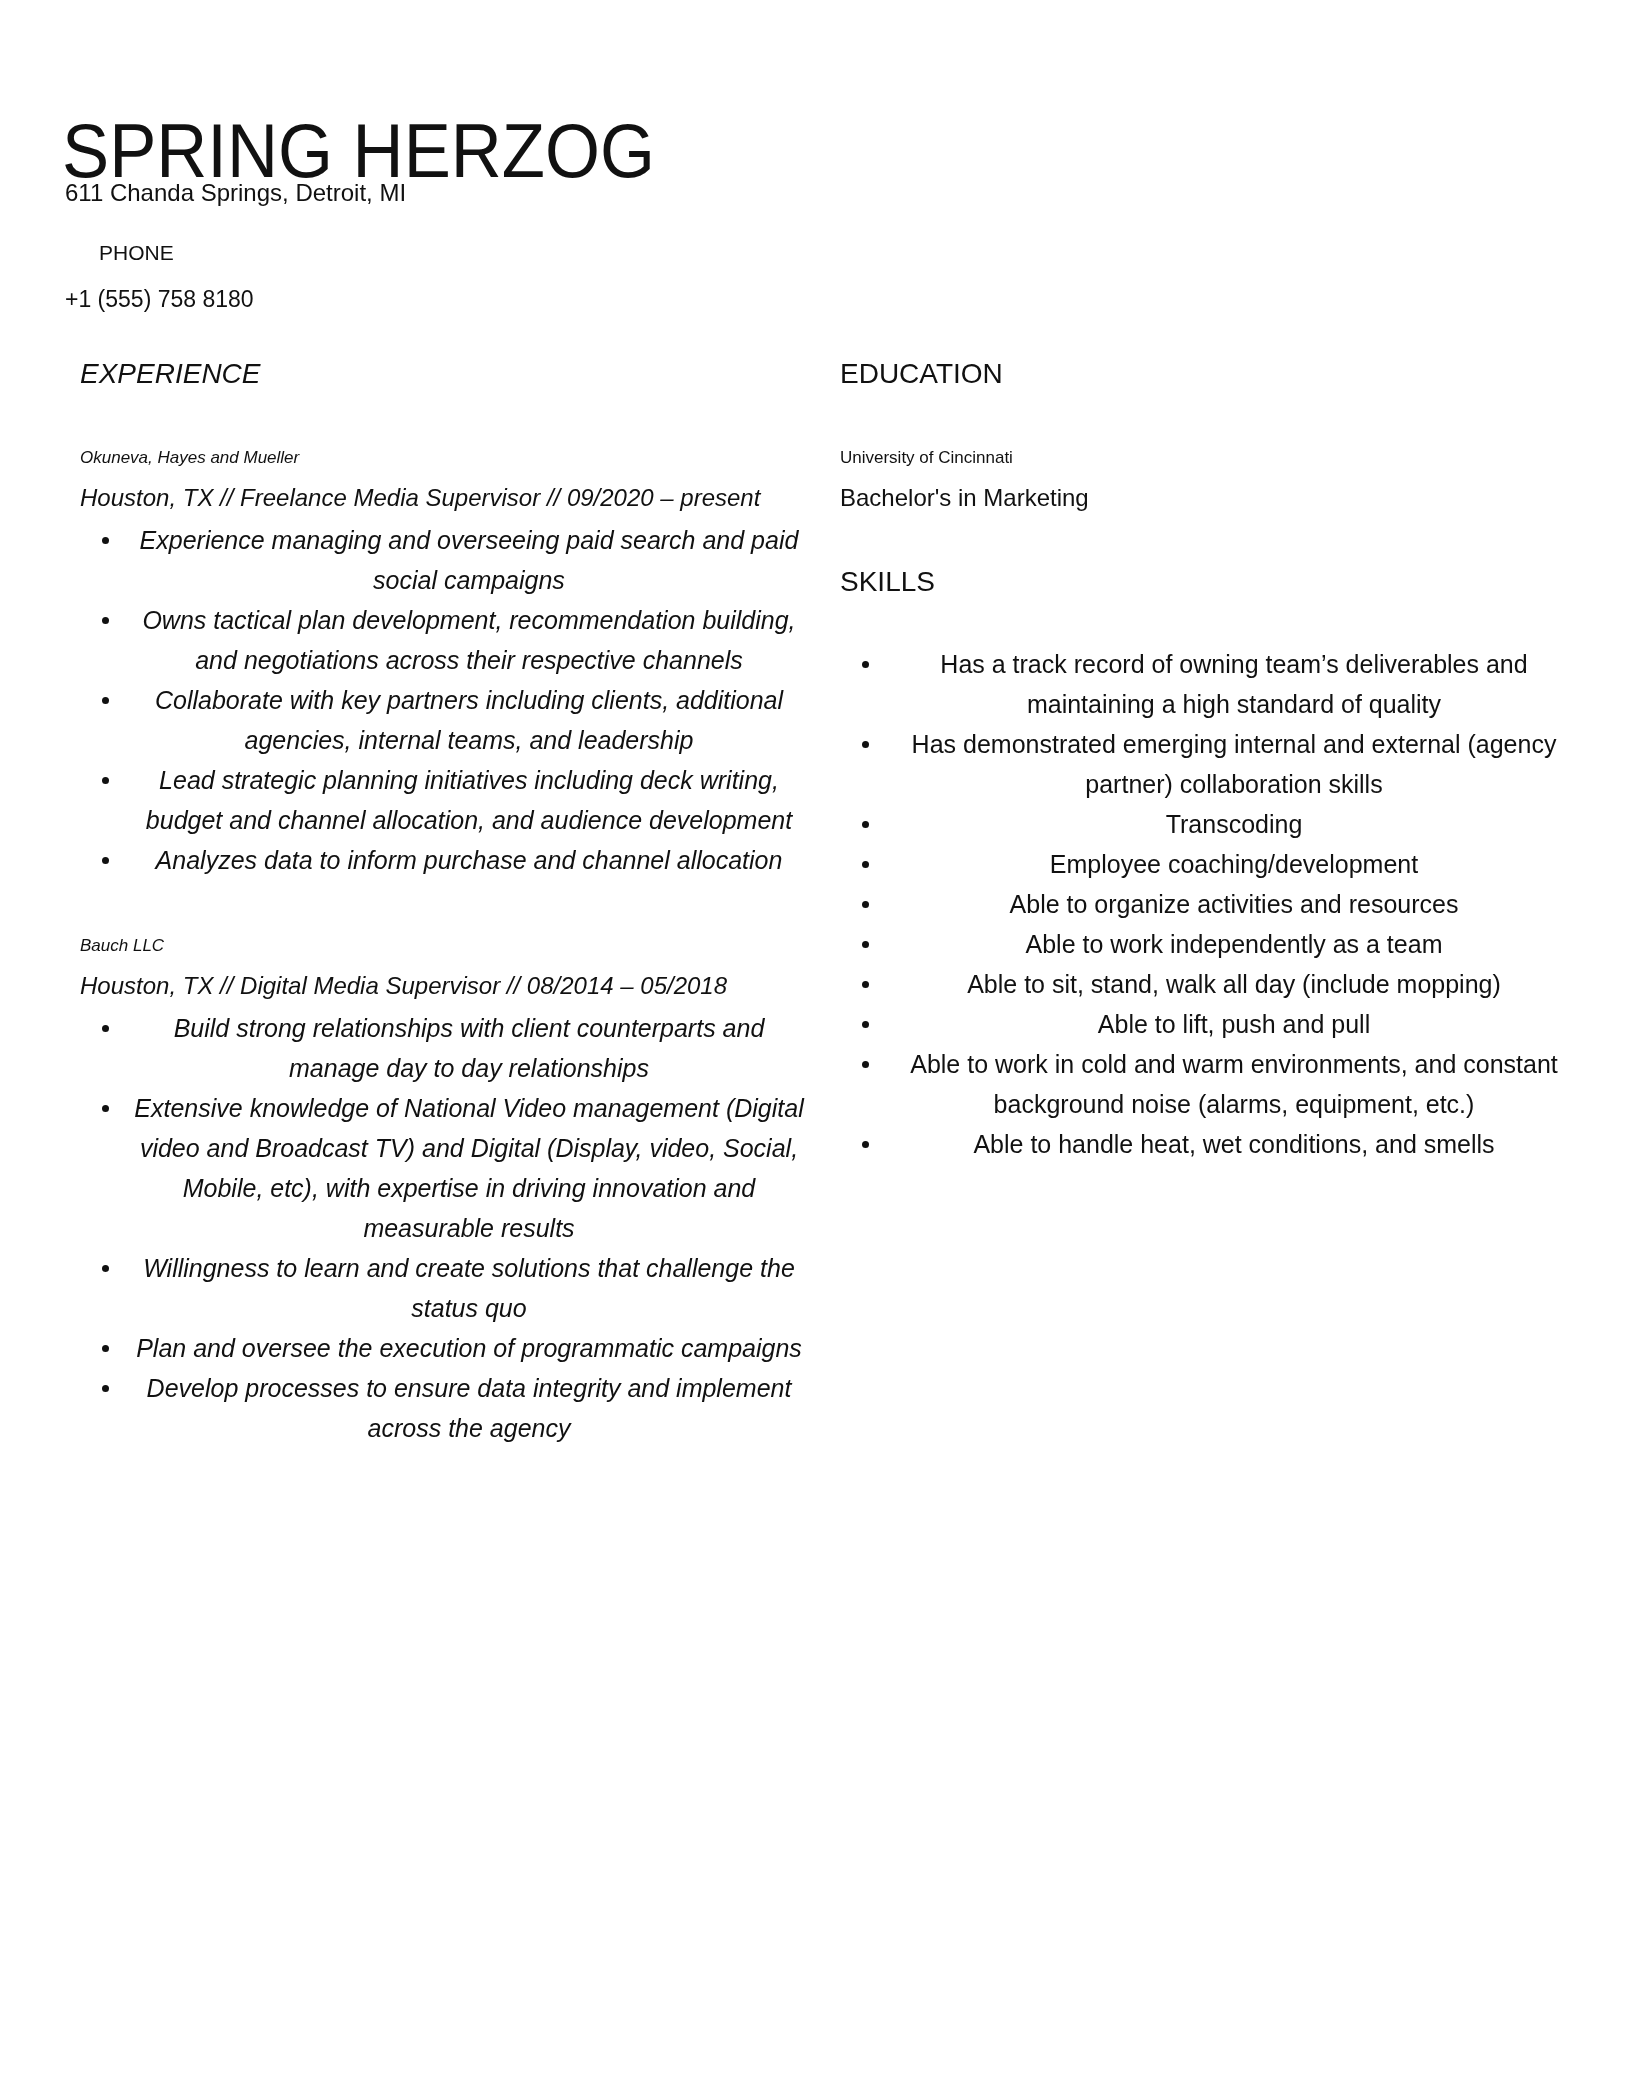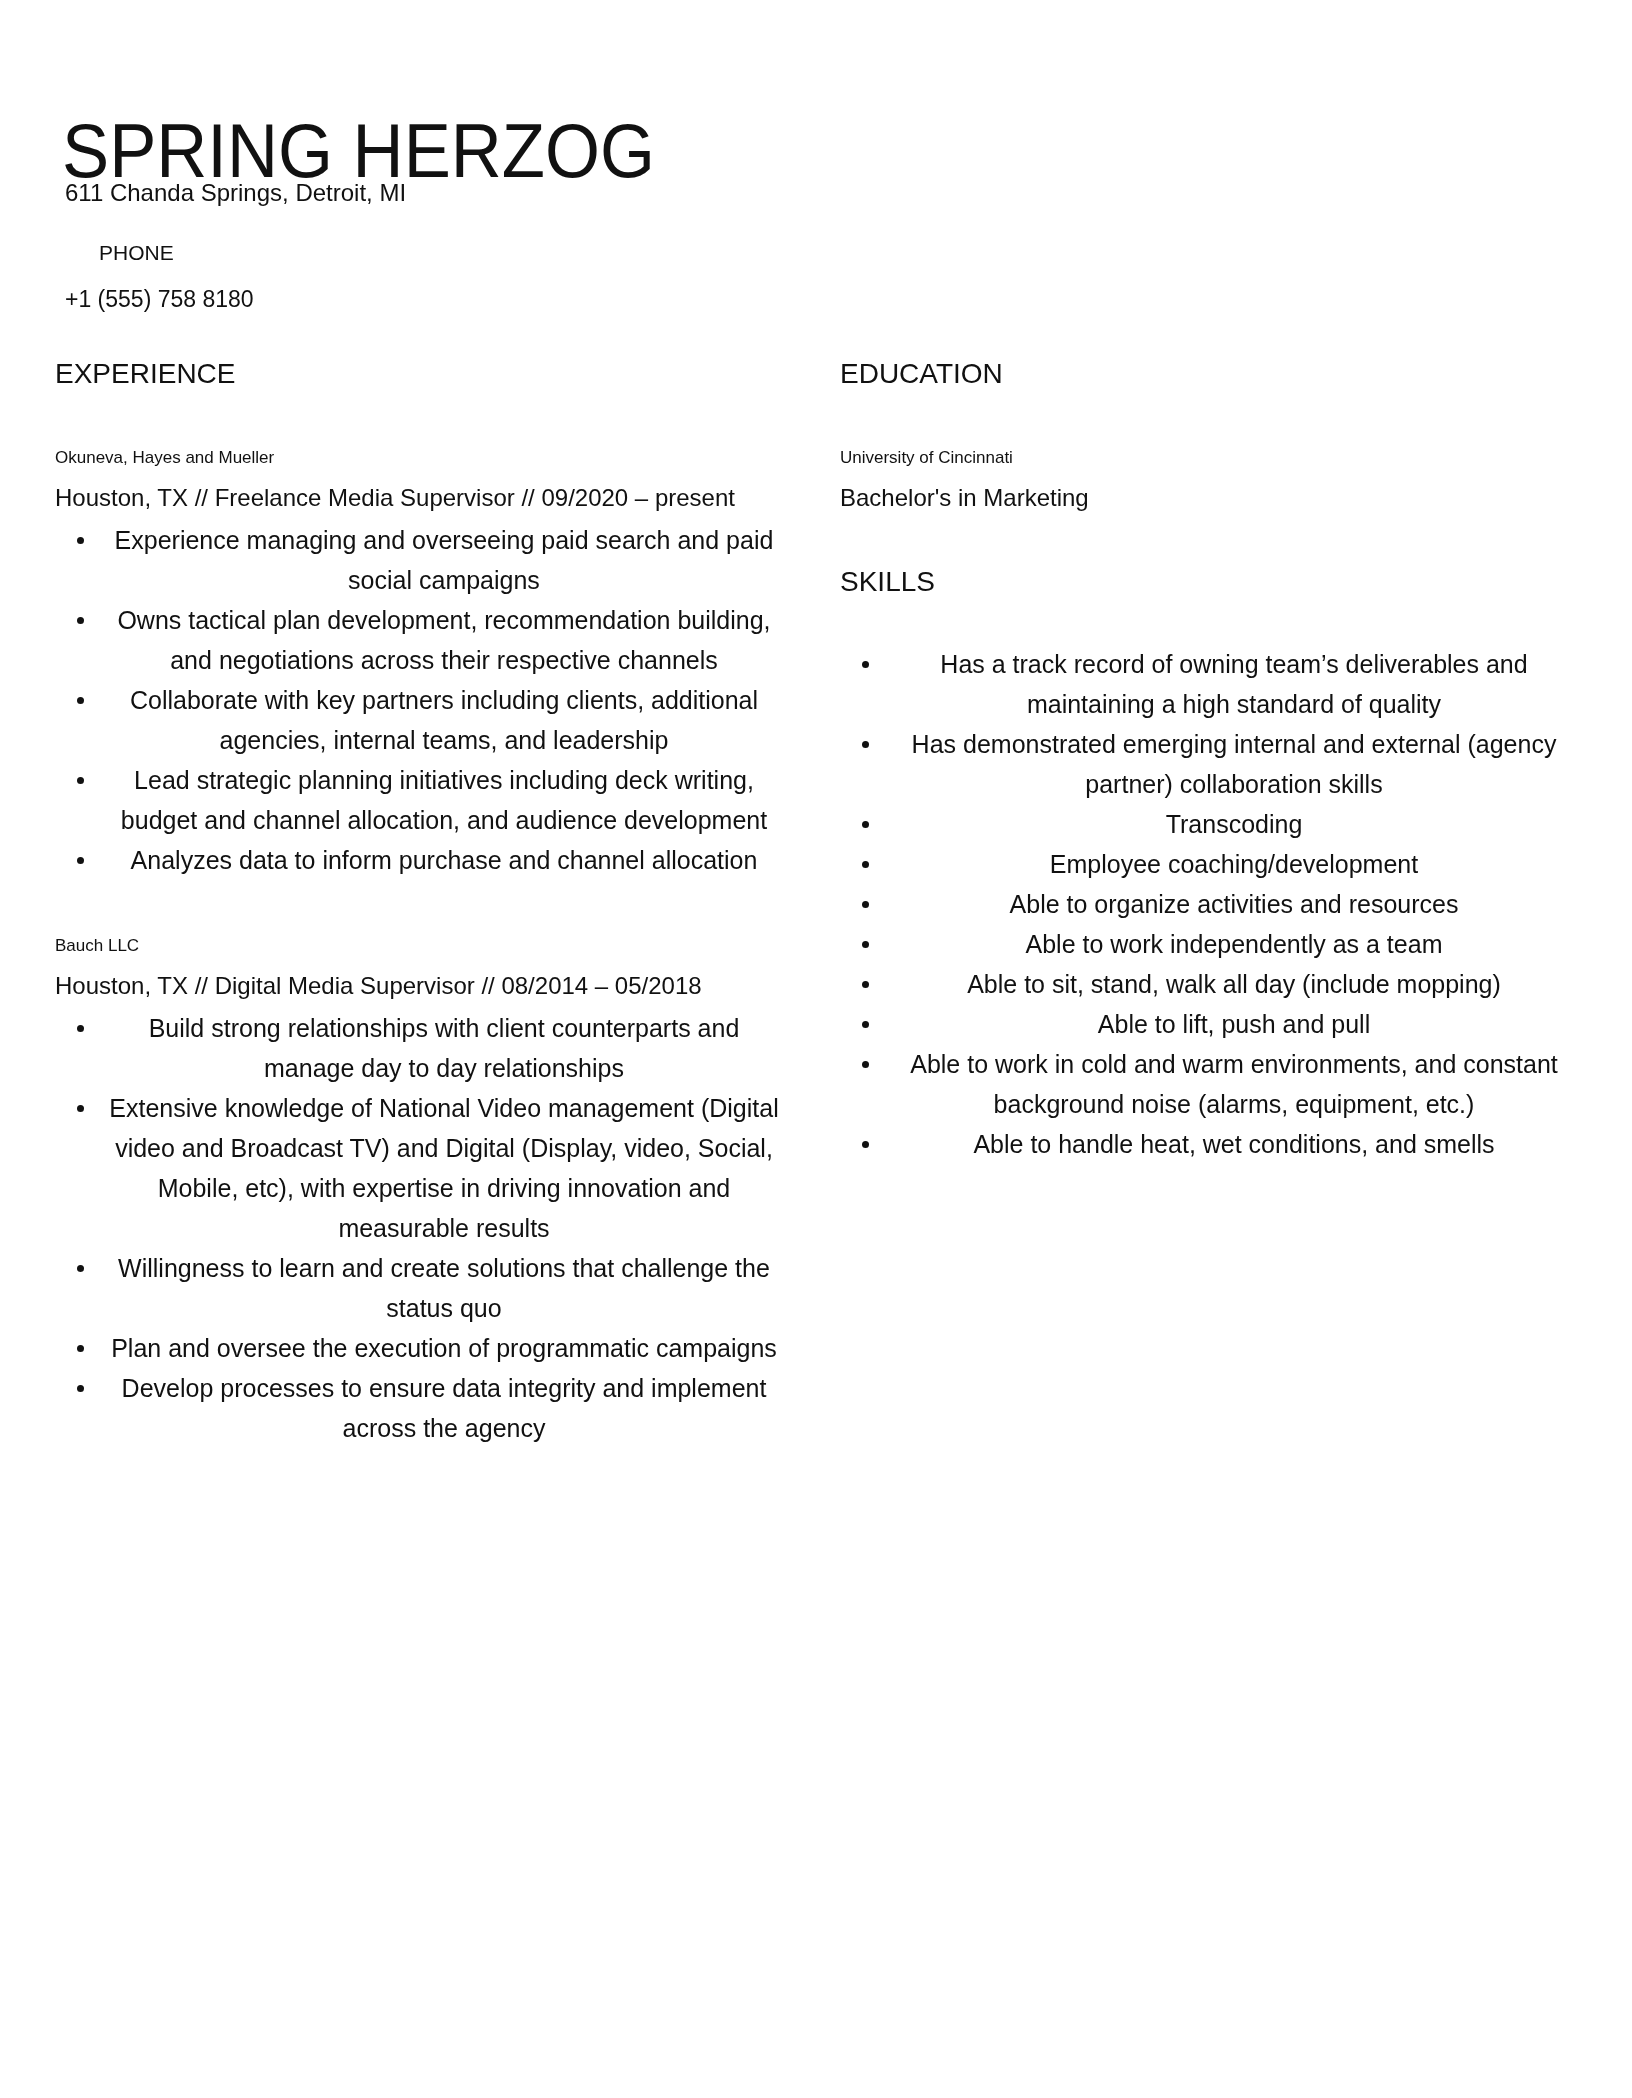--- a/index.html
+++ b/index.html
@@ -11,21 +11,21 @@
     position: absolute; left: 62px; top: 62px;
     font-size: 76px; font-weight: 400; letter-spacing: 0px;
     font-family: "Liberation Sans", sans-serif; transform: scaleX(0.93); transform-origin: left top;
     line-height: 1;
   }
   #address { position: absolute; left: 65px; top: 177px; font-size: 24px; line-height: 32px; font-family: "Liberation Sans", sans-serif; text-align: right; }
   #phone-label { position: absolute; left: 65px; top: 240px; font-size: 21px; line-height: 26px; font-family: "Liberation Sans", sans-serif; margin-left: 34px; }
   #phone-value { position: absolute; left: 65px; top: 284px; font-size: 23px; line-height: 30px; font-family: "Liberation Sans", sans-serif; }
 
   .col { position: absolute; top: 356px; font-family: "Liberation Sans", sans-serif; }
-  #left-col { left: 55px; width: 730px; }
+  #left-col { left: 80px; width: 730px; font-style: italic; }
   #right-col { left: 840px; width: 740px; }
 
   .sec-title { font-size: 28px; line-height: 36px; margin: 0; font-weight: 400; }
   .entry-title { font-size: 17px; line-height: 36px; margin: 0; font-weight: 400; }
   .entry-meta { font-size: 24px; line-height: 32px; margin: 6px 0 0 0; }
   ul.bullets { margin: 6px 0 0 0; padding: 0 0 0 48px; list-style: none; }
   ul.bullets li { position: relative; font-size: 25px; line-height: 40px; text-align: center; }
   ul.bullets li::before {
     content: ""; position: absolute; left: -26px; top: 17px;
     width: 7px; height: 7px; border-radius: 50%; background: #111;

